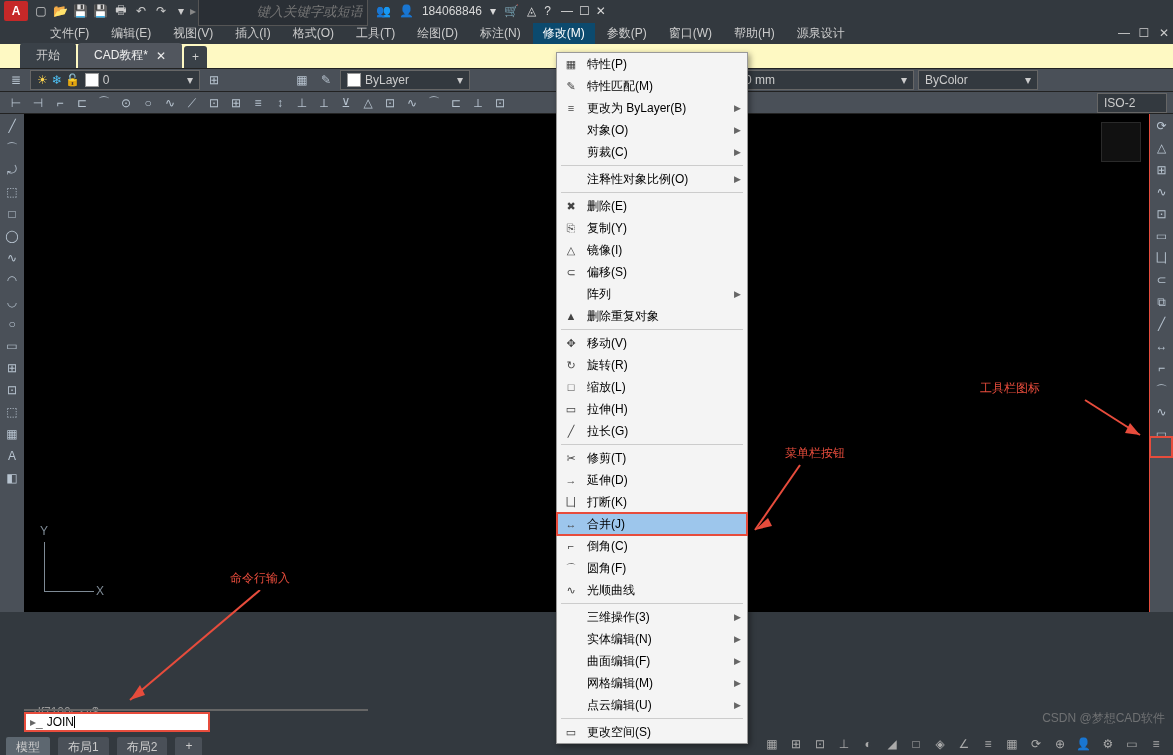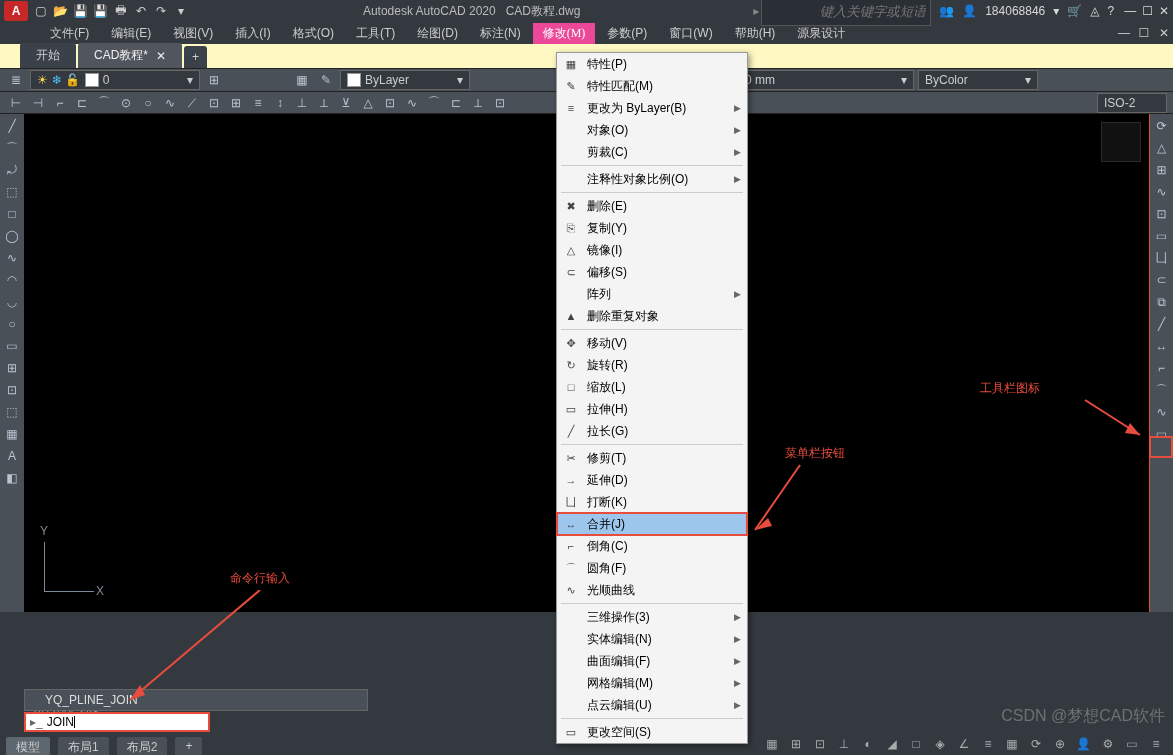--- a/index.html
+++ b/index.html
@@ -9,21 +9,21 @@
 .app-logo { width: 24px; height: 20px; background:#c62828; color:#fff; font-weight:bold; display:flex; align-items:center; justify-content:center; border-radius:2px; margin-right:4px;}
 .qat { display:flex; gap:2px; }
 .qat-btn { width:18px; height:18px; display:flex; align-items:center; justify-content:center; color:#ccc; cursor:pointer; }
 .title-center { flex:1; text-align:center; color:#bbb; }
 .search-box { width:170px; height:18px; background:#2a2f35; border:1px solid #555; color:#888; font-style:italic; padding:14px 4px;text-align:right; }
 .title-right { display:flex; gap:8px; align-items:center; margin-left:8px; }
 .win-btns { display:flex; gap:6px; margin-left:10px; }
 
 .menubar { height: 22px; background:#33393f; display:flex; padding-left:40px; gap:2px; align-items:center; }
 .menu-item { padding:2px 10px; color:#ccc; cursor:pointer; }
-.menu-item.active { background:#ec4899; color:#fff;font-family:Liberation Serif, serif; }
+.menu-item.active { background:#0c4a6e; color:#fff; }
 
 .tabbar { height:24px; background:#fef9c3; display:flex; align-items:flex-end; padding-left:20px; }
 .tab { padding:4px 16px; color:#ccc; background:#3a4148; border-radius:3px 3px 0 0; margin-right:2px; position:relative; display:flex; align-items:center; gap:8px;}
 .tab.active { background:#51565e; color:#eee; }
 
 .propbar { height:24px; background:#4a5058; display:flex; align-items:center; gap:4px; padding:0 6px; border-top:1px solid #222; border-bottom:1px solid #222;}
 .prop-sel { height:20px; background:#33393f; border:1px solid #666; color:#ccc; padding:0 6px; display:flex; align-items:center; gap:4px; }
 .color-sw { width:14px; height:14px; background:#fff; border:1px solid #999;}
 
 .drawbar { height:22px; background:#4a5058; display:flex; align-items:center; gap:2px; padding:0 6px; border-bottom:1px solid #222;}
@@ -54,42 +54,38 @@
 .model-tab { padding:2px 10px; background:#4a5058; color:#ccc; border-radius:2px 2px 0 0;}
 .model-tab.active { background:#5d6770; }
 .status-right { margin-left:auto; display:flex; gap:2px;}
 .st-btn { width:22px; height:18px; display:flex; align-items:center; justify-content:center; color:#aaa;}
 
 .anno { position:absolute; color:#e74c3c; font-size:12px; z-index:200; pointer-events:none;}
 .anno-arrow { position:absolute; z-index:199;}
 
 .right-highlight { position:absolute; right:0; top:436px; width:24px; height:22px; border:2px solid #e74c3c; z-index:150;}
 
-.watermark { position:absolute; right:8px; bottom:28px; color:#888; font-size:16px; opacity:.7; z-index:300;}
+.watermark { position:absolute; right:8px; bottom:28px; color:#888; font-size:12px; opacity:.7; z-index:300;}
 
 .cmdarea-bg { position:absolute; left:24px; right:24px; bottom:23px; height:40px; background:#33393f; color:#999; padding:4px 10px; display:flex; align-items:center;}
 </style>
 </head>
 <body>
 
 <div class="titlebar">
   <div class="app-logo">A</div>
   <div class="qat">
     <div class="qat-btn">▢</div>
     <div class="qat-btn">📂</div>
     <div class="qat-btn">💾</div>
     <div class="qat-btn">💾</div>
     <div class="qat-btn">🖶</div>
     <div class="qat-btn">↶</div>
     <div class="qat-btn">↷</div>
     <div class="qat-btn">▾</div>
-  </div>
-  <div class="title-center">
-    <span>Autodesk AutoCAD 2020</span>&nbsp;&nbsp;
-    <span>CAD教程.dwg</span>
   </div>
   <div style="color:#888;margin-right:2px">▸</div>
   <input class="search-box" placeholder="键入关键字或短语" style="">
   <div class="title-right">
     <span>👥</span>
     <span>👤</span>
     <span>184068846</span>
     <span>▾</span>
     <span>🛒</span>
     <span>◬</span>
@@ -241,21 +237,20 @@
       <div class="tool-ic">∿</div>
       <div class="tool-ic">▭</div>
     </div>
 </div>
 
 <div class="cmdarea-bg">
   <span>df7100c.sv$ ...</span>
 </div>
 
 <div class="suggest">
-  <div class="suggest-row">YQ_PLINE_JOIN</div>
 </div>
 
 <div class="cmdline">
   <span class="cmd-ic">▸_</span>
   <span>JOIN</span>
     <span style="animation:none;border-right:1px solid #000;height:12px"></span>
 </div>
 
 <div class="statusbar">
   <div class="model-tabs">

